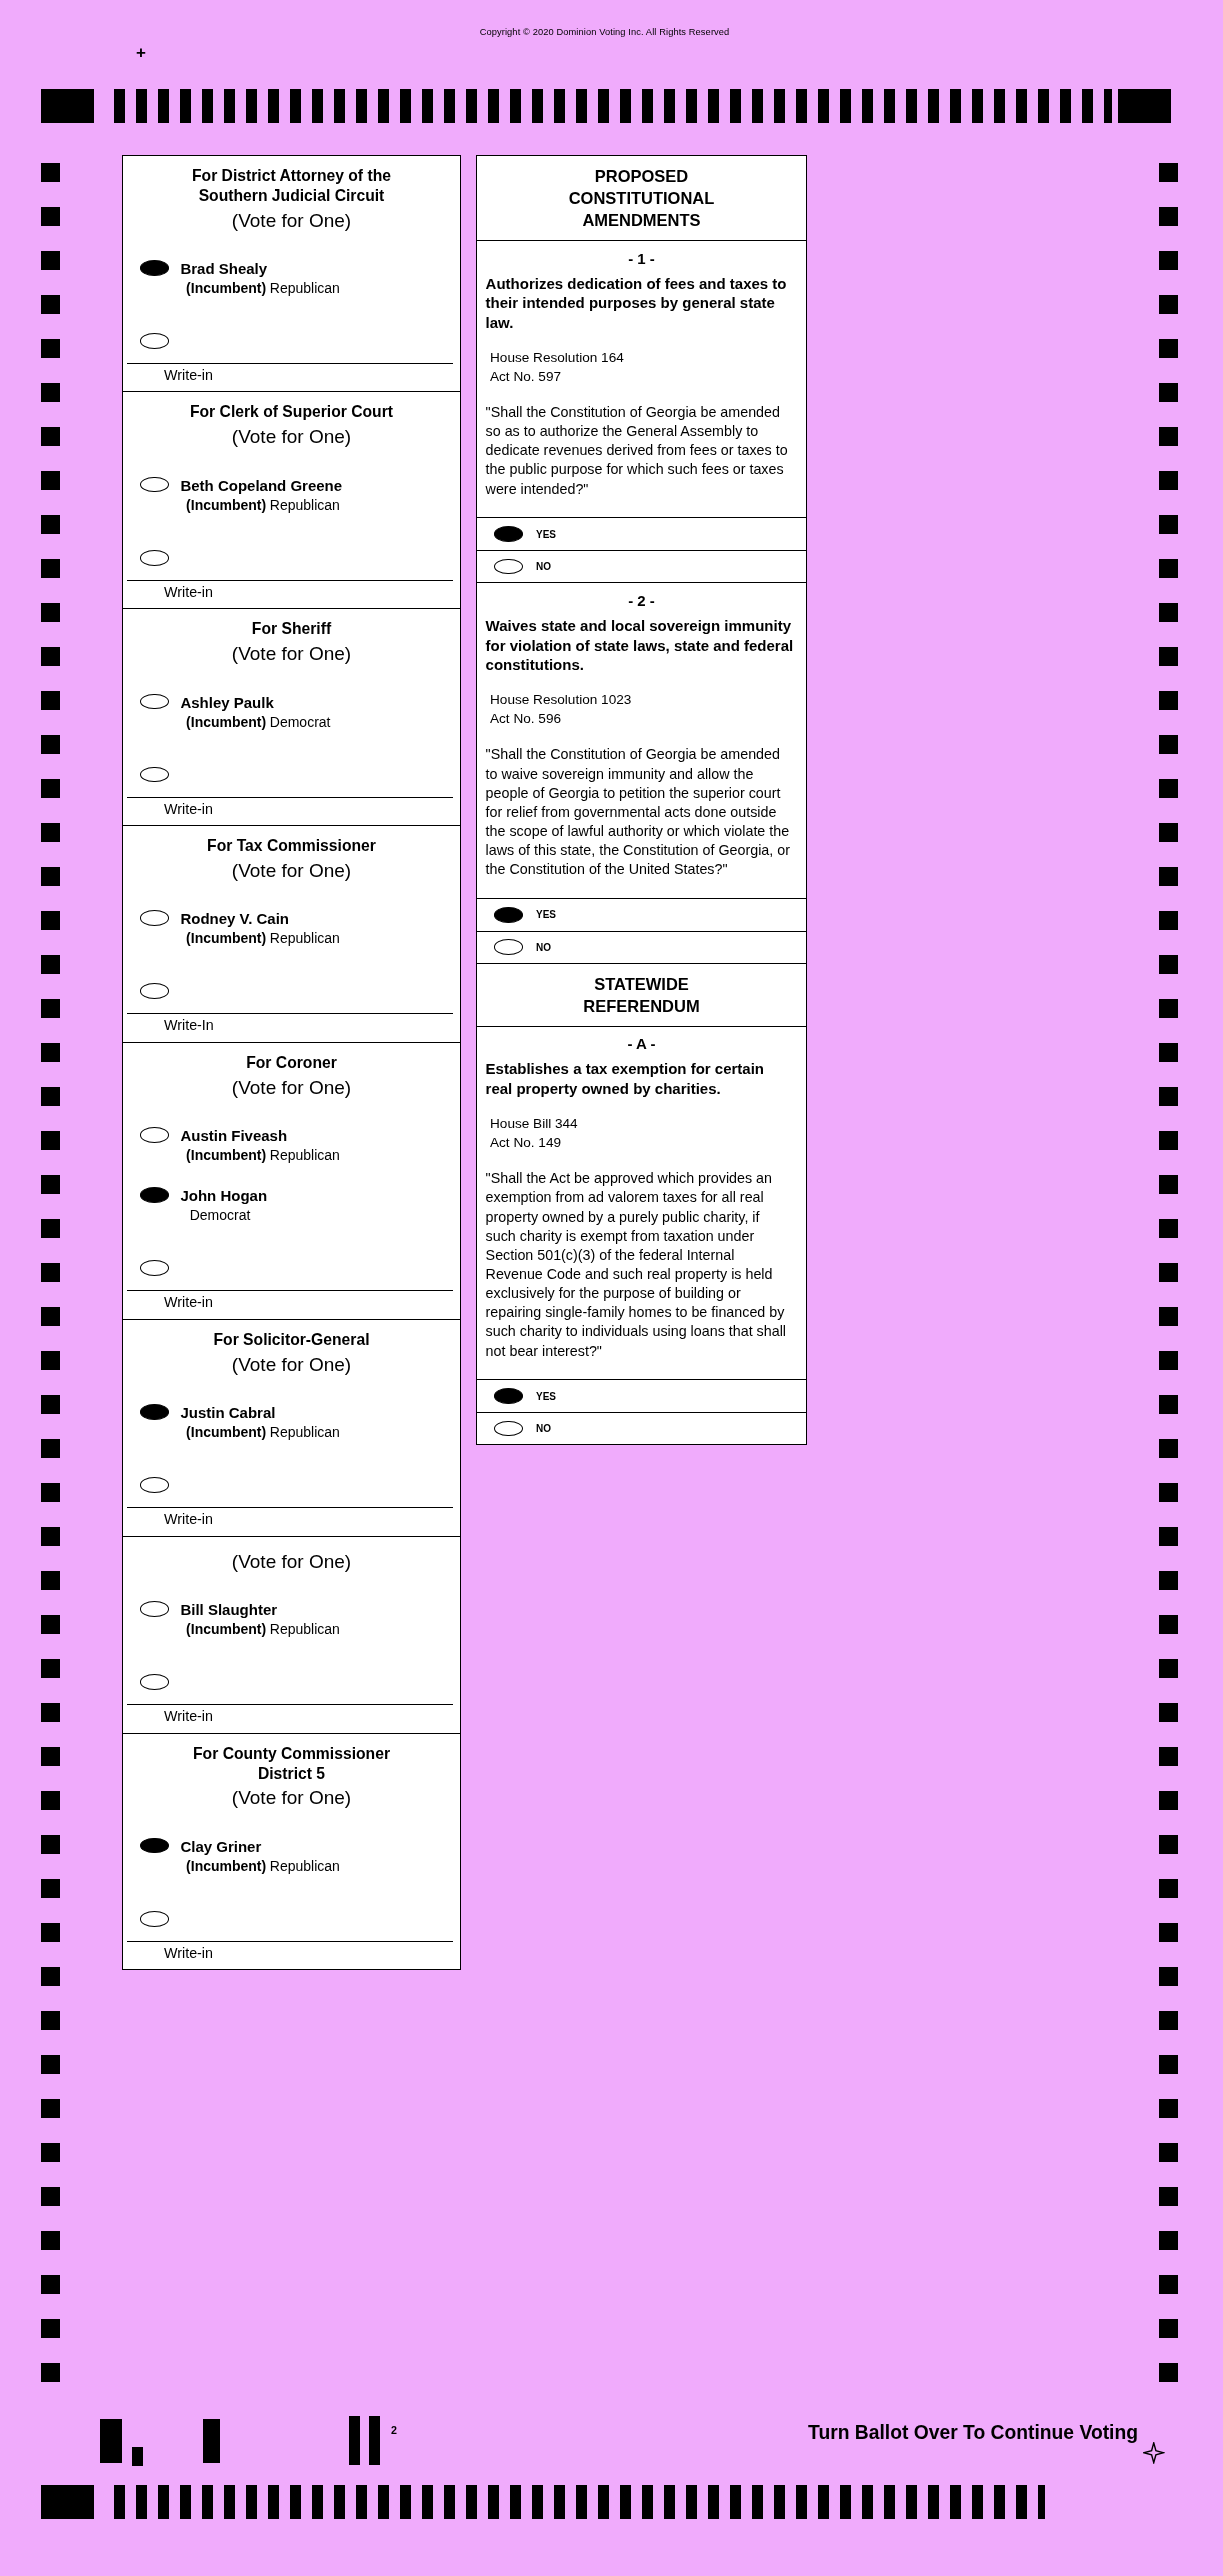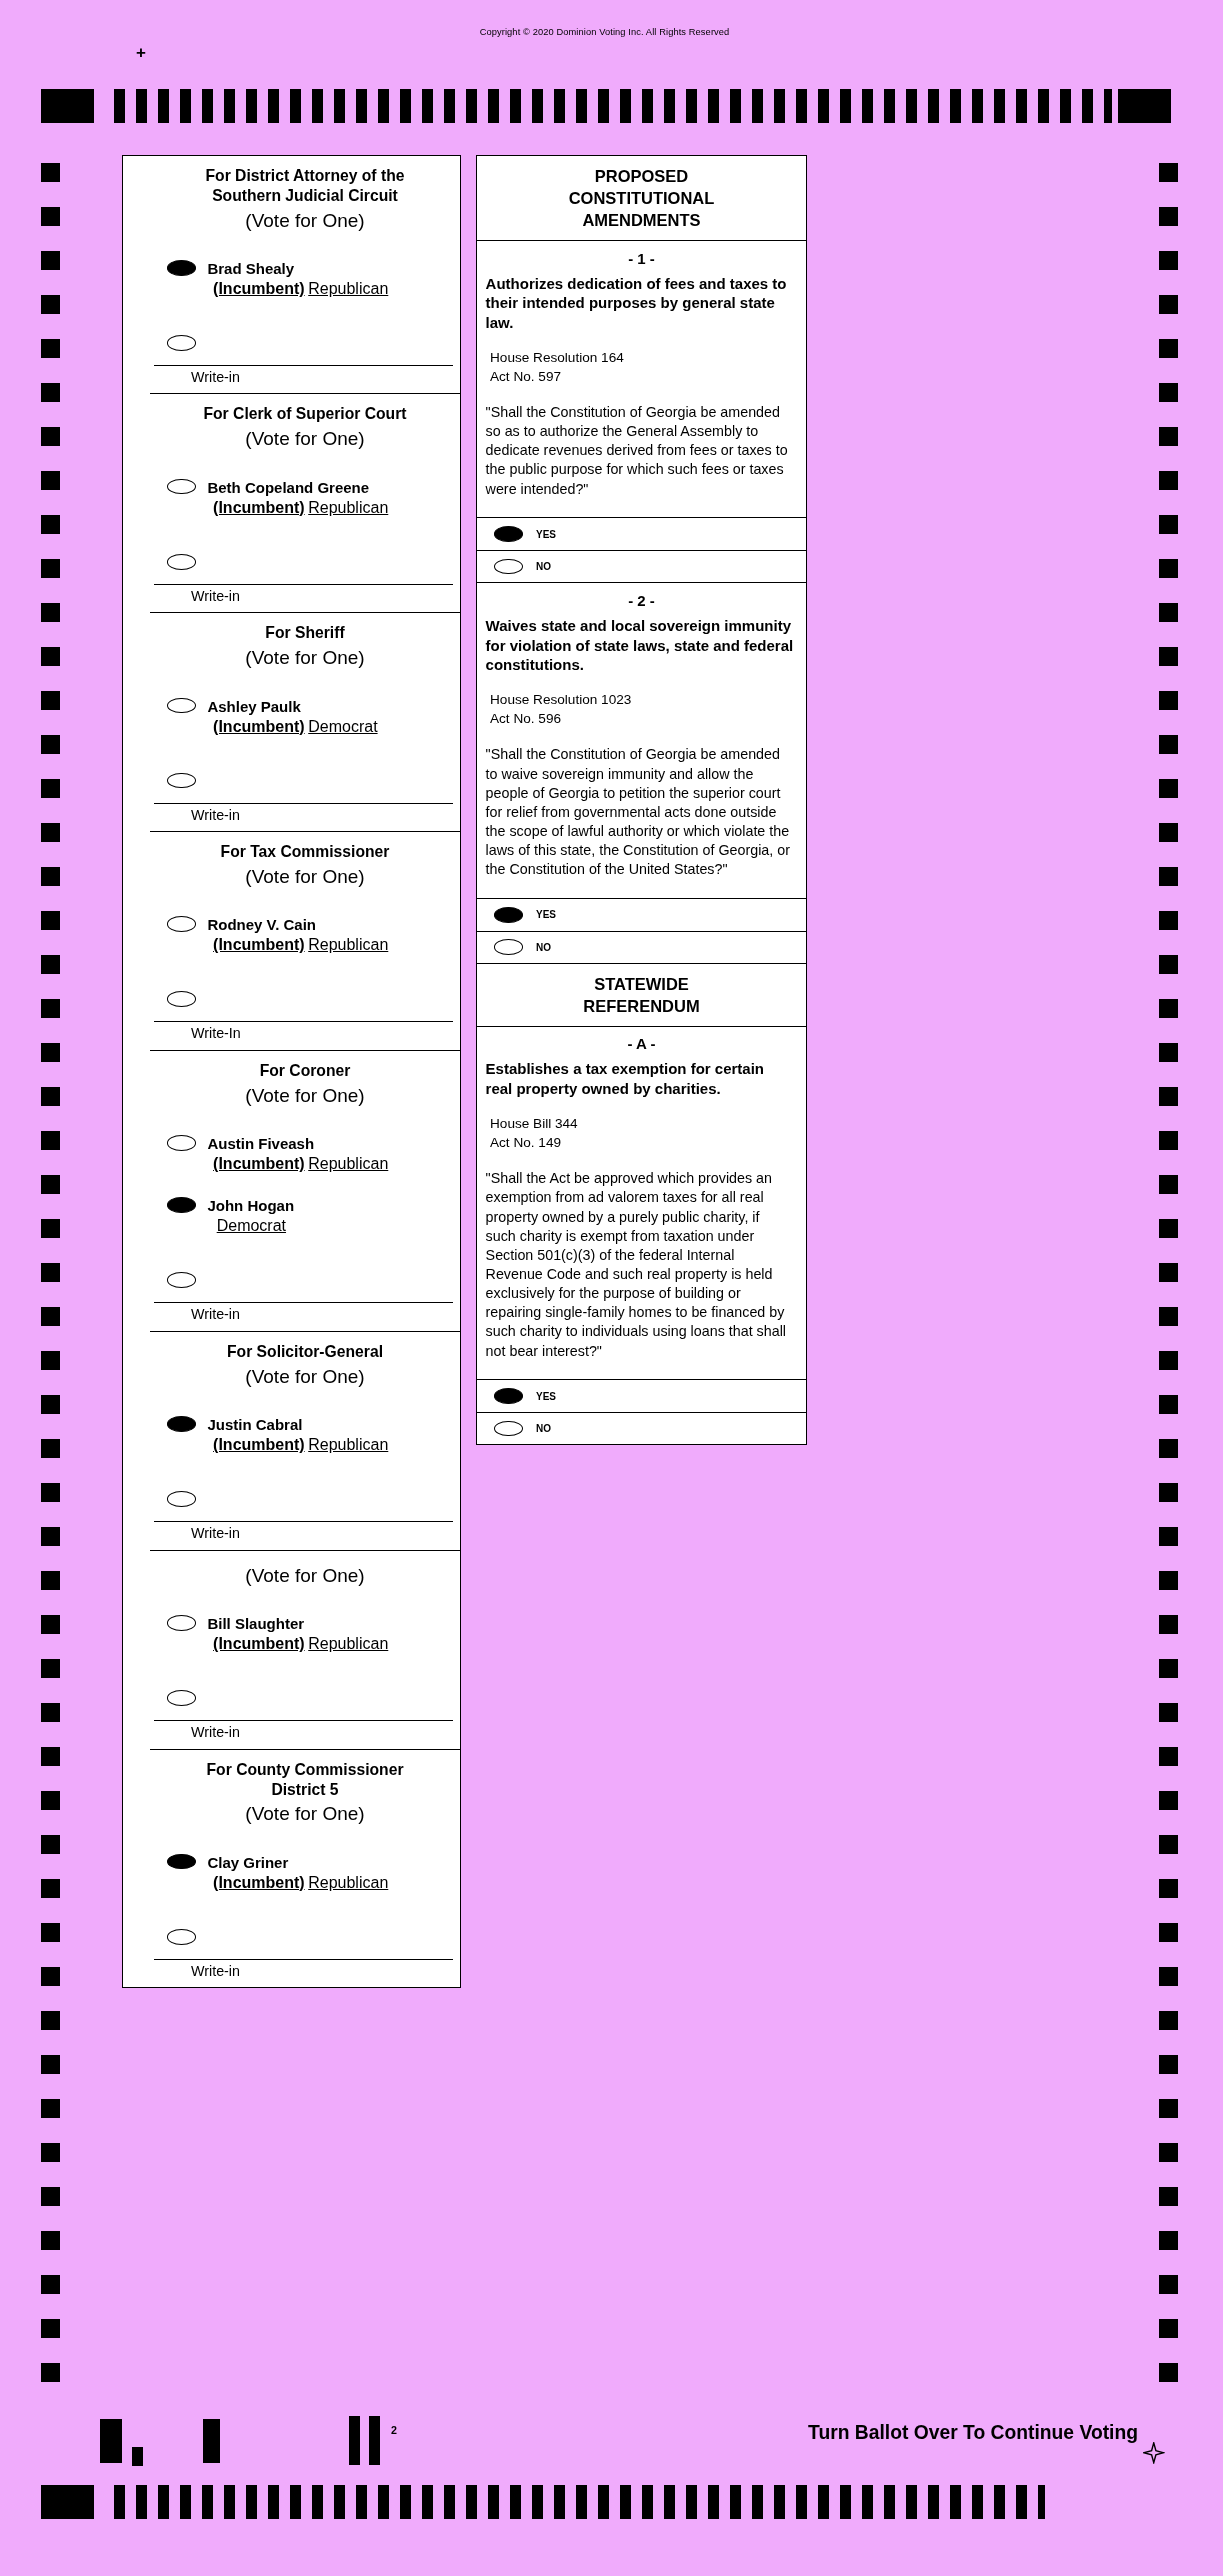--- a/index.html
+++ b/index.html
@@ -15,29 +15,29 @@
   .tm-row { position:absolute; height:34px;
     background:repeating-linear-gradient(to right,#000 0 11.4px, transparent 11.4px 22px); }
   .tm-col { position:absolute; width:19.3px;
     background:repeating-linear-gradient(to bottom,#000 0 19.3px, transparent 19.3px 44px); }
   
   .oval { width:29px; height:15.7px; border:1.8px solid #000; border-radius:50%;
     flex:none; background:#fff; box-sizing:border-box; }
   .oval.filled { background:#000; }
   
   .col-left { position:absolute; left:122px; top:155px; width:339px;
-    border:1.4px solid #000; background:#fff; box-sizing:border-box;padding-left:27px; }
+    border:1.4px solid #000; background:#fff; box-sizing:border-box; }
   .contest { border-top:1.4px solid #000; padding-bottom:8.6px; }
   .contest:first-child { border-top:none; }
   .contest-header { text-align:center; padding:10px 5.7px 4.3px; }
   .contest-title { font-weight:bold; font-size:15.7px; line-height:1.25; white-space:pre-line; }
   .contest-instruction { font-size:19px; margin-top:4.3px; }
   .candidate { display:flex; align-items:flex-start; gap:11.4px; margin:24px 7.2px 0 17px; }
   .cand-name { font-weight:bold; font-size:15px; line-height:1.15; }
-  .cand-detail { font-size:16px; margin:2.9px 0 0 5.7px;text-decoration:underline; }
+  .cand-detail { font-size:14px; margin:2.9px 0 0 5.7px; }
   .detail-incumbent { font-weight:bold; margin-right:3.6px; }
   .writein-row { margin-top:37px; }
   .writein-line { border-top:1.4px solid #000; margin:14.3px 7.2px 0 4.3px; }
   .writein-label { font-weight:normal; font-size:14.3px; margin:2.9px 0 0 41px; }
   
   .col-right { position:absolute; left:476px; top:155px; width:331px;
     border:1.4px solid #000; background:#fff; box-sizing:border-box; }
   .section-header { border-bottom:1.4px solid #000; text-align:center; font-weight:bold;
     font-size:16.5px; line-height:1.35; padding:8.6px 4.3px; white-space:pre-line; }
   .section + .section .section-header { border-top:1.4px solid #000; }

